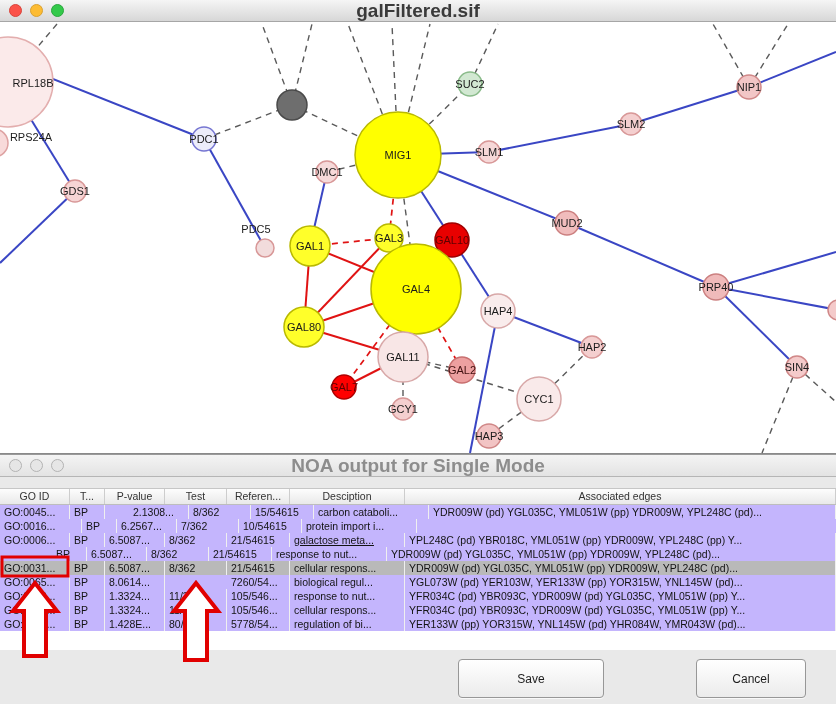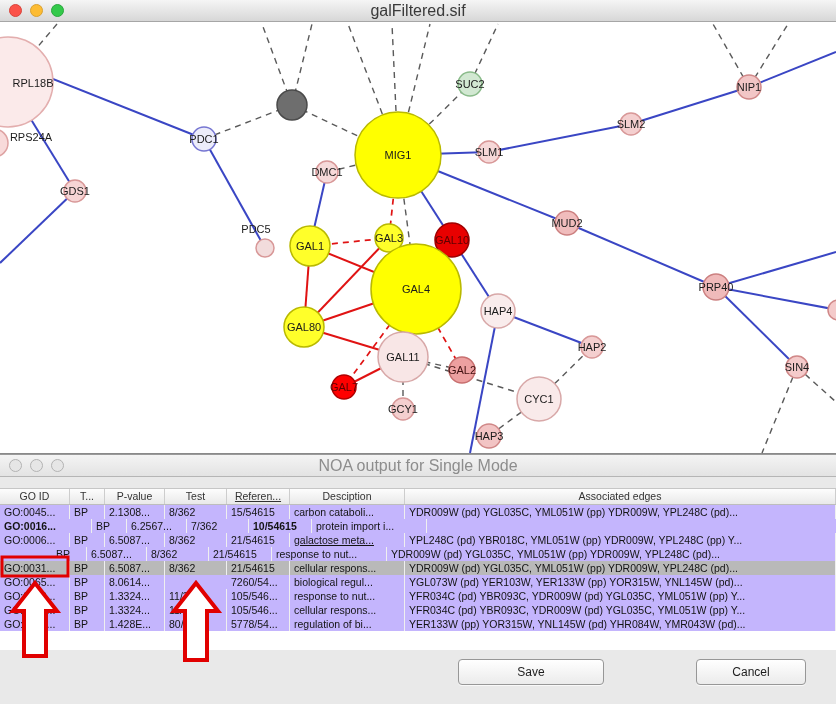--- a/index.html
+++ b/index.html
@@ -4,21 +4,21 @@
 <style>
   *{margin:0;padding:0;box-sizing:border-box}
   html,body{width:836px;height:704px;overflow:hidden}
   body{position:relative;font-family:"Liberation Sans",sans-serif;background:#e9e9e9}
 
   
   .window1{position:absolute;left:0;top:0;width:836px;height:454px;background:#fff;border-bottom:1px solid #8a8a8a}
   .titlebar{position:absolute;left:0;top:0;width:100%;height:22px;z-index:5;
     background:linear-gradient(#f5f5f5,#d7d7d7);border-bottom:1px solid #a6a6a6;
     display:flex;align-items:center;justify-content:center}
-  .titlebar .title{font-size:16px;font-weight:normal;color:#3a3a3a}
+  .titlebar .title{font-size:19px;font-weight:bold;color:#3a3a3a}
   .titlebar.inactive{background:linear-gradient(#f4f4f4,#e3e3e3);border-bottom:1px solid #b5b5b5}
   .titlebar.inactive .title{color:#8d8d8d}
   .lights{position:absolute;left:9px;top:4px;display:flex;gap:8px}
   .light{width:13px;height:13px;border-radius:50%}
   .light.red{background:#fb5249;border:1px solid #d8443b}
   .light.yellow{background:#fdbc33;border:1px solid #d9a131}
   .light.green{background:#33c94a;border:1px solid #2aa63d}
   .light.gray{background:#e6e6e6;border:1px solid #b3b3b3}
   #net-svg{position:absolute;left:0;top:0;z-index:1}
 
@@ -27,21 +27,21 @@
   .table-wrap{position:absolute;left:0;top:33px;width:836px;height:162px;background:#fff;border-top:1px solid #c6c6c6}
   .thead{display:flex;height:16px;background:linear-gradient(#fdfdfd,#e9e9e9);border-bottom:1px solid #bdbdbd}
   .thcell{font-size:10.5px;line-height:15px;color:#333;text-align:center;border-right:1px solid #cdcdcd;
     overflow:hidden;white-space:nowrap;flex:0 0 auto}
   .trow{display:flex;height:14px;background:#c4b5fd}
   .trow.sel{background:#b9b9b9}
   .tcell{font-size:10.5px;line-height:14px;color:#141414;padding-left:4px;overflow:hidden;white-space:nowrap;
     border-right:1px solid #efefef;flex:0 0 auto}
   .grow{flex:1 1 auto !important}
 
-  .mac-btn{position:absolute;height:26px;border:1px solid #979797;border-radius:4px;
+  .mac-btn{position:absolute;height:39px;border:1px solid #979797;border-radius:4px;
     background:linear-gradient(#ffffff,#ebebeb);font-family:"Liberation Sans",sans-serif;
     font-size:12px;color:#1d1d1d;box-shadow:0 1px 0 rgba(255,255,255,.7)}
   #save-btn{left:458px;top:204px;width:146px}
   #cancel-btn{left:696px;top:204px;width:110px}
 
   #anno-svg{position:absolute;left:0;top:0;z-index:50;pointer-events:none}
 </style>
 </head>
 <body>
 
@@ -175,40 +175,40 @@
     </div>
     <div class="title">NOA output for Single Mode</div>
   </div>
 
   <div class="table-wrap">
     <div class="thead" id="thead">
         <div class="thcell" style="width: 70px;">GO ID</div>
         <div class="thcell" style="width: 35px;">T...</div>
         <div class="thcell" style="width: 60px;">P-value</div>
         <div class="thcell" style="width: 62px;">Test</div>
-        <div class="thcell" style="width: 63px; text-decoration: underline;">Referen...</div>
+        <div class="thcell" style="width: 63px;">Referen...</div>
         <div class="thcell" style="width: 115px;">Desciption</div>
         <div class="thcell grow" style="width: 431px;">Associated edges</div>
       </div>
     <div id="tbody">
         <div class="trow">
           <div class="tcell" style="width: 70px;">GO:0045...</div>
           <div class="tcell" style="width: 35px;">BP</div>
-          <div class="tcell" style="width: 60px;">2.1308...</div>
+          <div class="tcell" style="width: 60px; margin-left: 24px;">2.1308...</div>
           <div class="tcell" style="width: 62px;">8/362</div>
           <div class="tcell" style="width: 63px;">15/54615</div>
           <div class="tcell" style="width: 115px;">carbon cataboli...</div>
           <div class="tcell grow" style="width: 431px;">YDR009W (pd) YGL035C, YML051W (pp) YDR009W, YPL248C (pd)...</div>
         </div>
         <div class="trow">
-          <div class="tcell" style="width: 92px; font-weight: bold;">GO:0016...</div>
+          <div class="tcell" style="width: 82px;">GO:0016...</div>
           <div class="tcell" style="width: 35px;">BP</div>
           <div class="tcell" style="width: 60px;">6.2567...</div>
           <div class="tcell" style="width: 62px;">7/362</div>
-          <div class="tcell" style="width: 63px; font-weight: bold;">10/54615</div>
+          <div class="tcell" style="width: 63px;">10/54615</div>
           <div class="tcell" style="width: 115px;">protein import i...</div>
         </div>
         <div class="trow">
           <div class="tcell" style="width: 70px;">GO:0006...</div>
           <div class="tcell" style="width: 35px;">BP</div>
           <div class="tcell" style="width: 60px;">6.5087...</div>
           <div class="tcell" style="width: 62px;">8/362</div>
           <div class="tcell" style="width: 63px;">21/54615</div>
           <div class="tcell" style="width: 115px; text-decoration: underline;">galactose meta...</div>
           <div class="tcell grow" style="width: 431px;">YPL248C (pd) YBR018C, YML051W (pp) YDR009W, YPL248C (pp) Y...</div>

